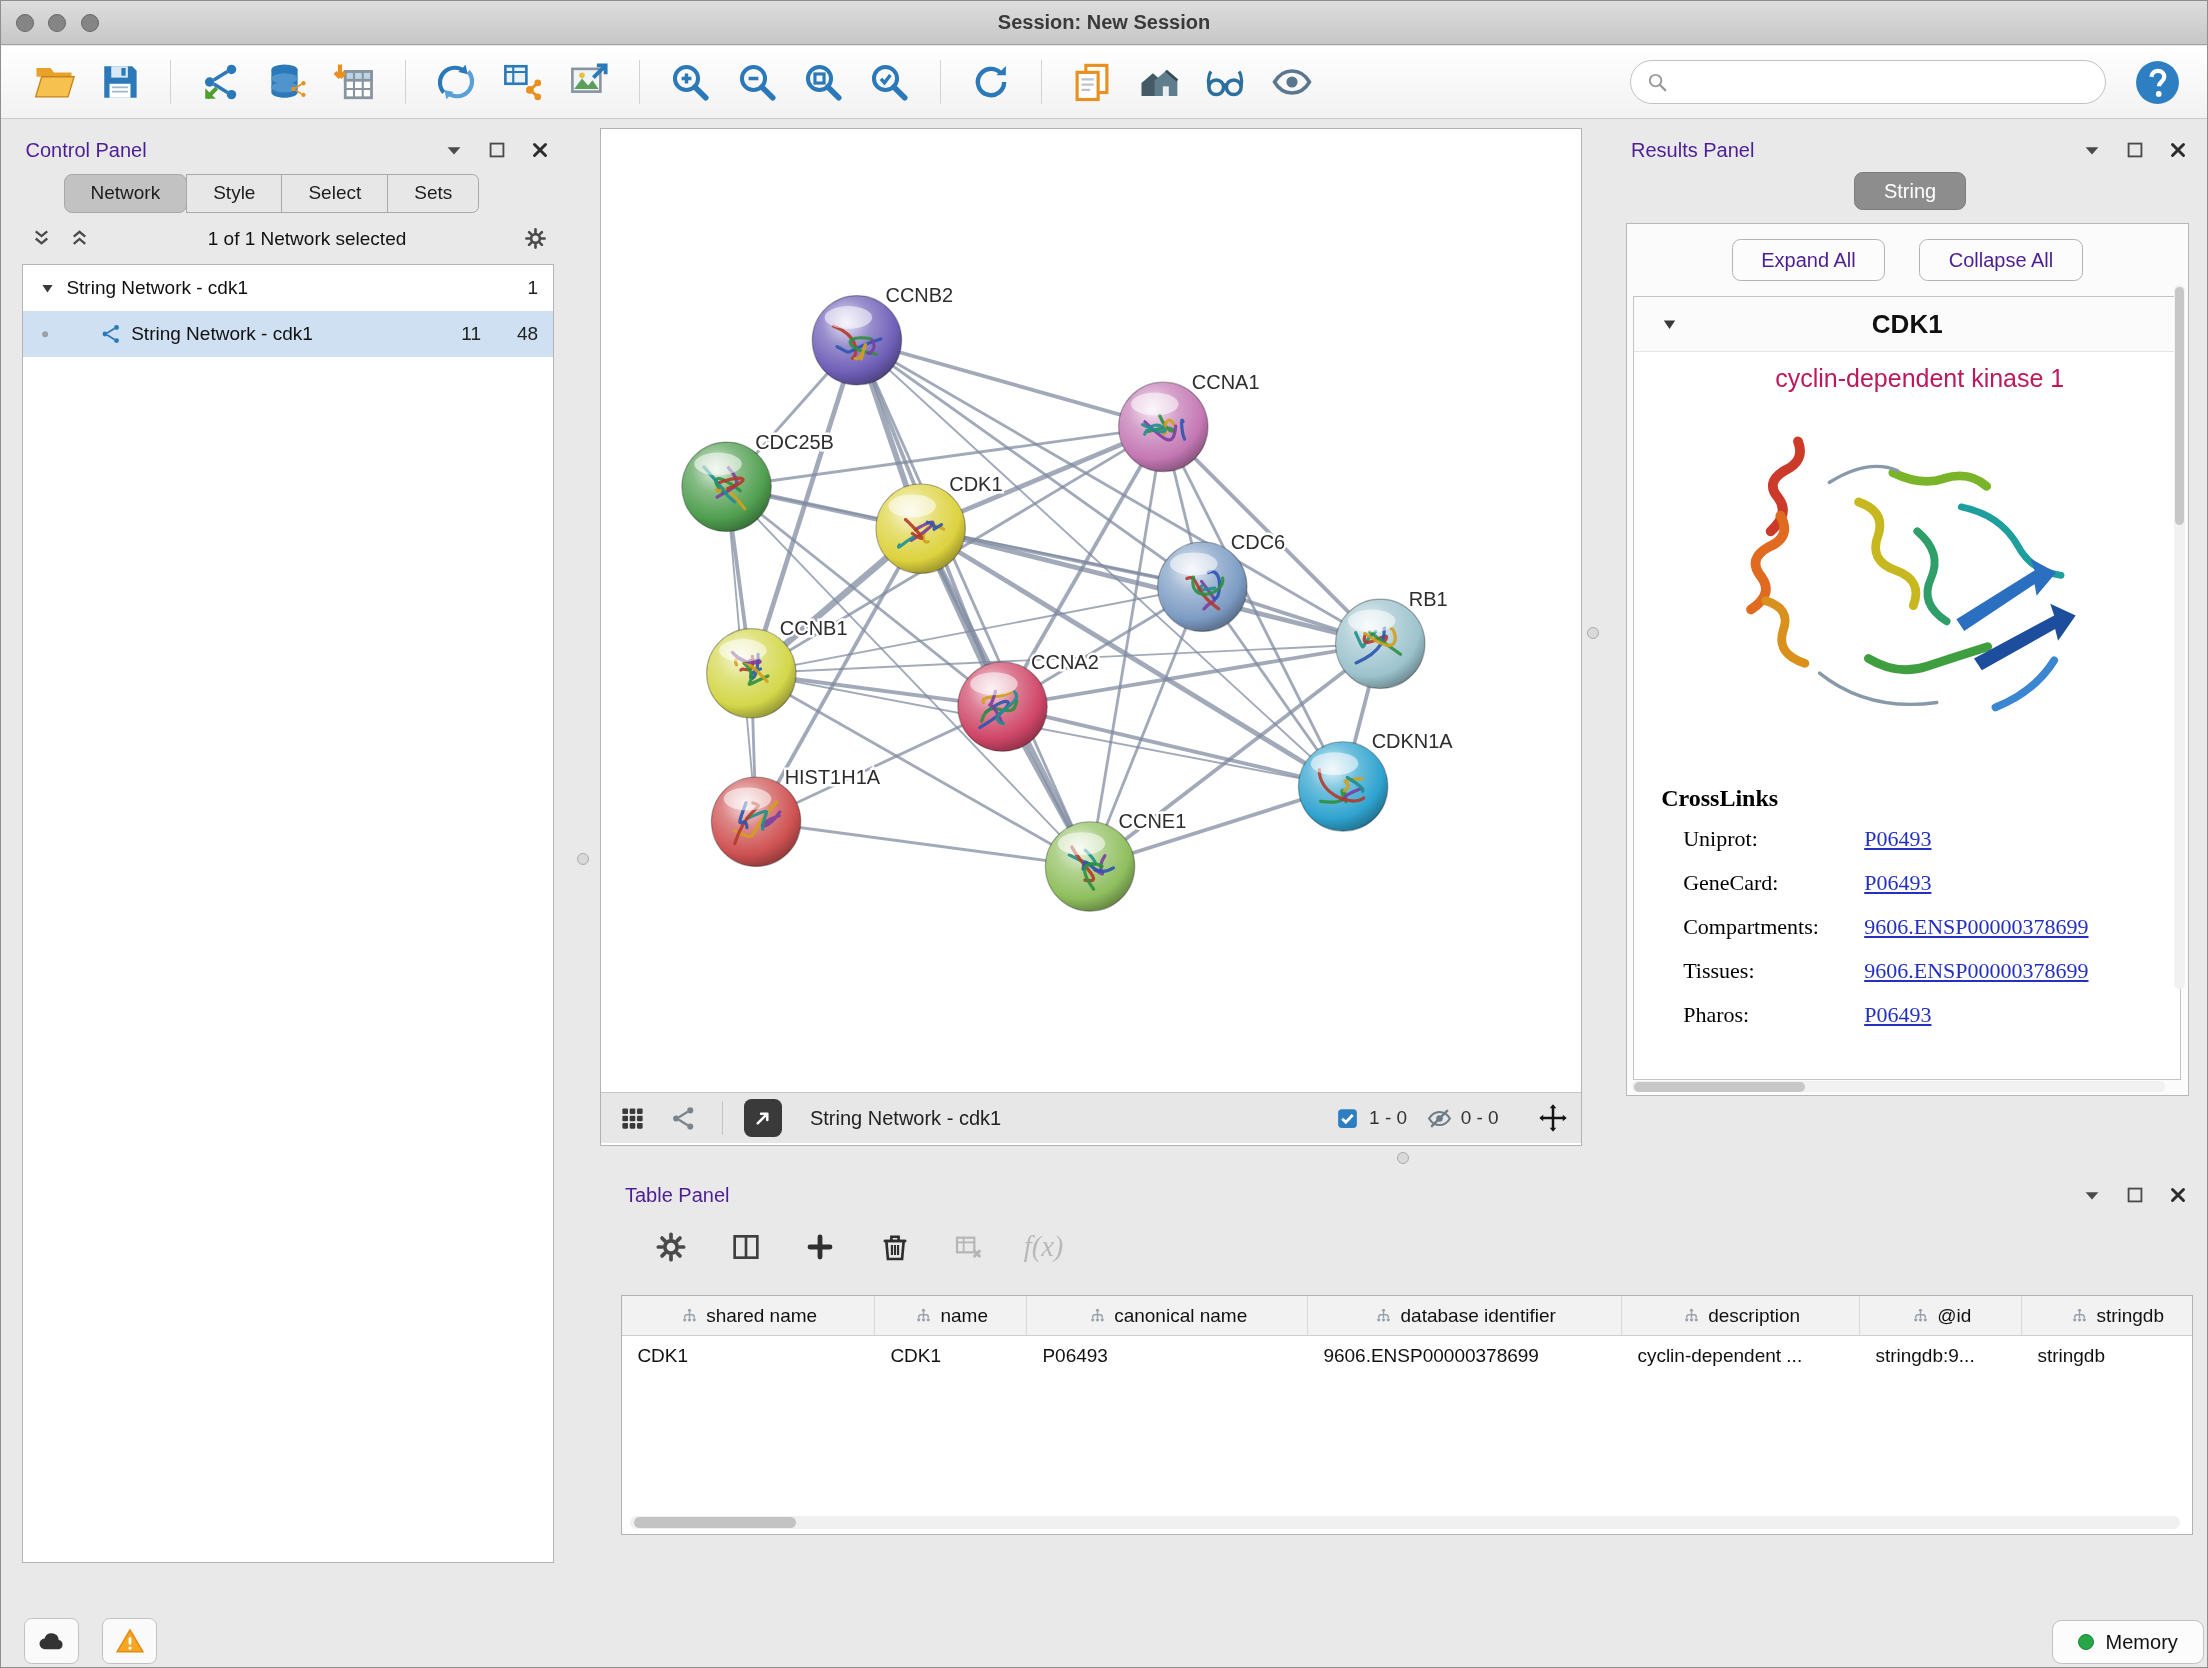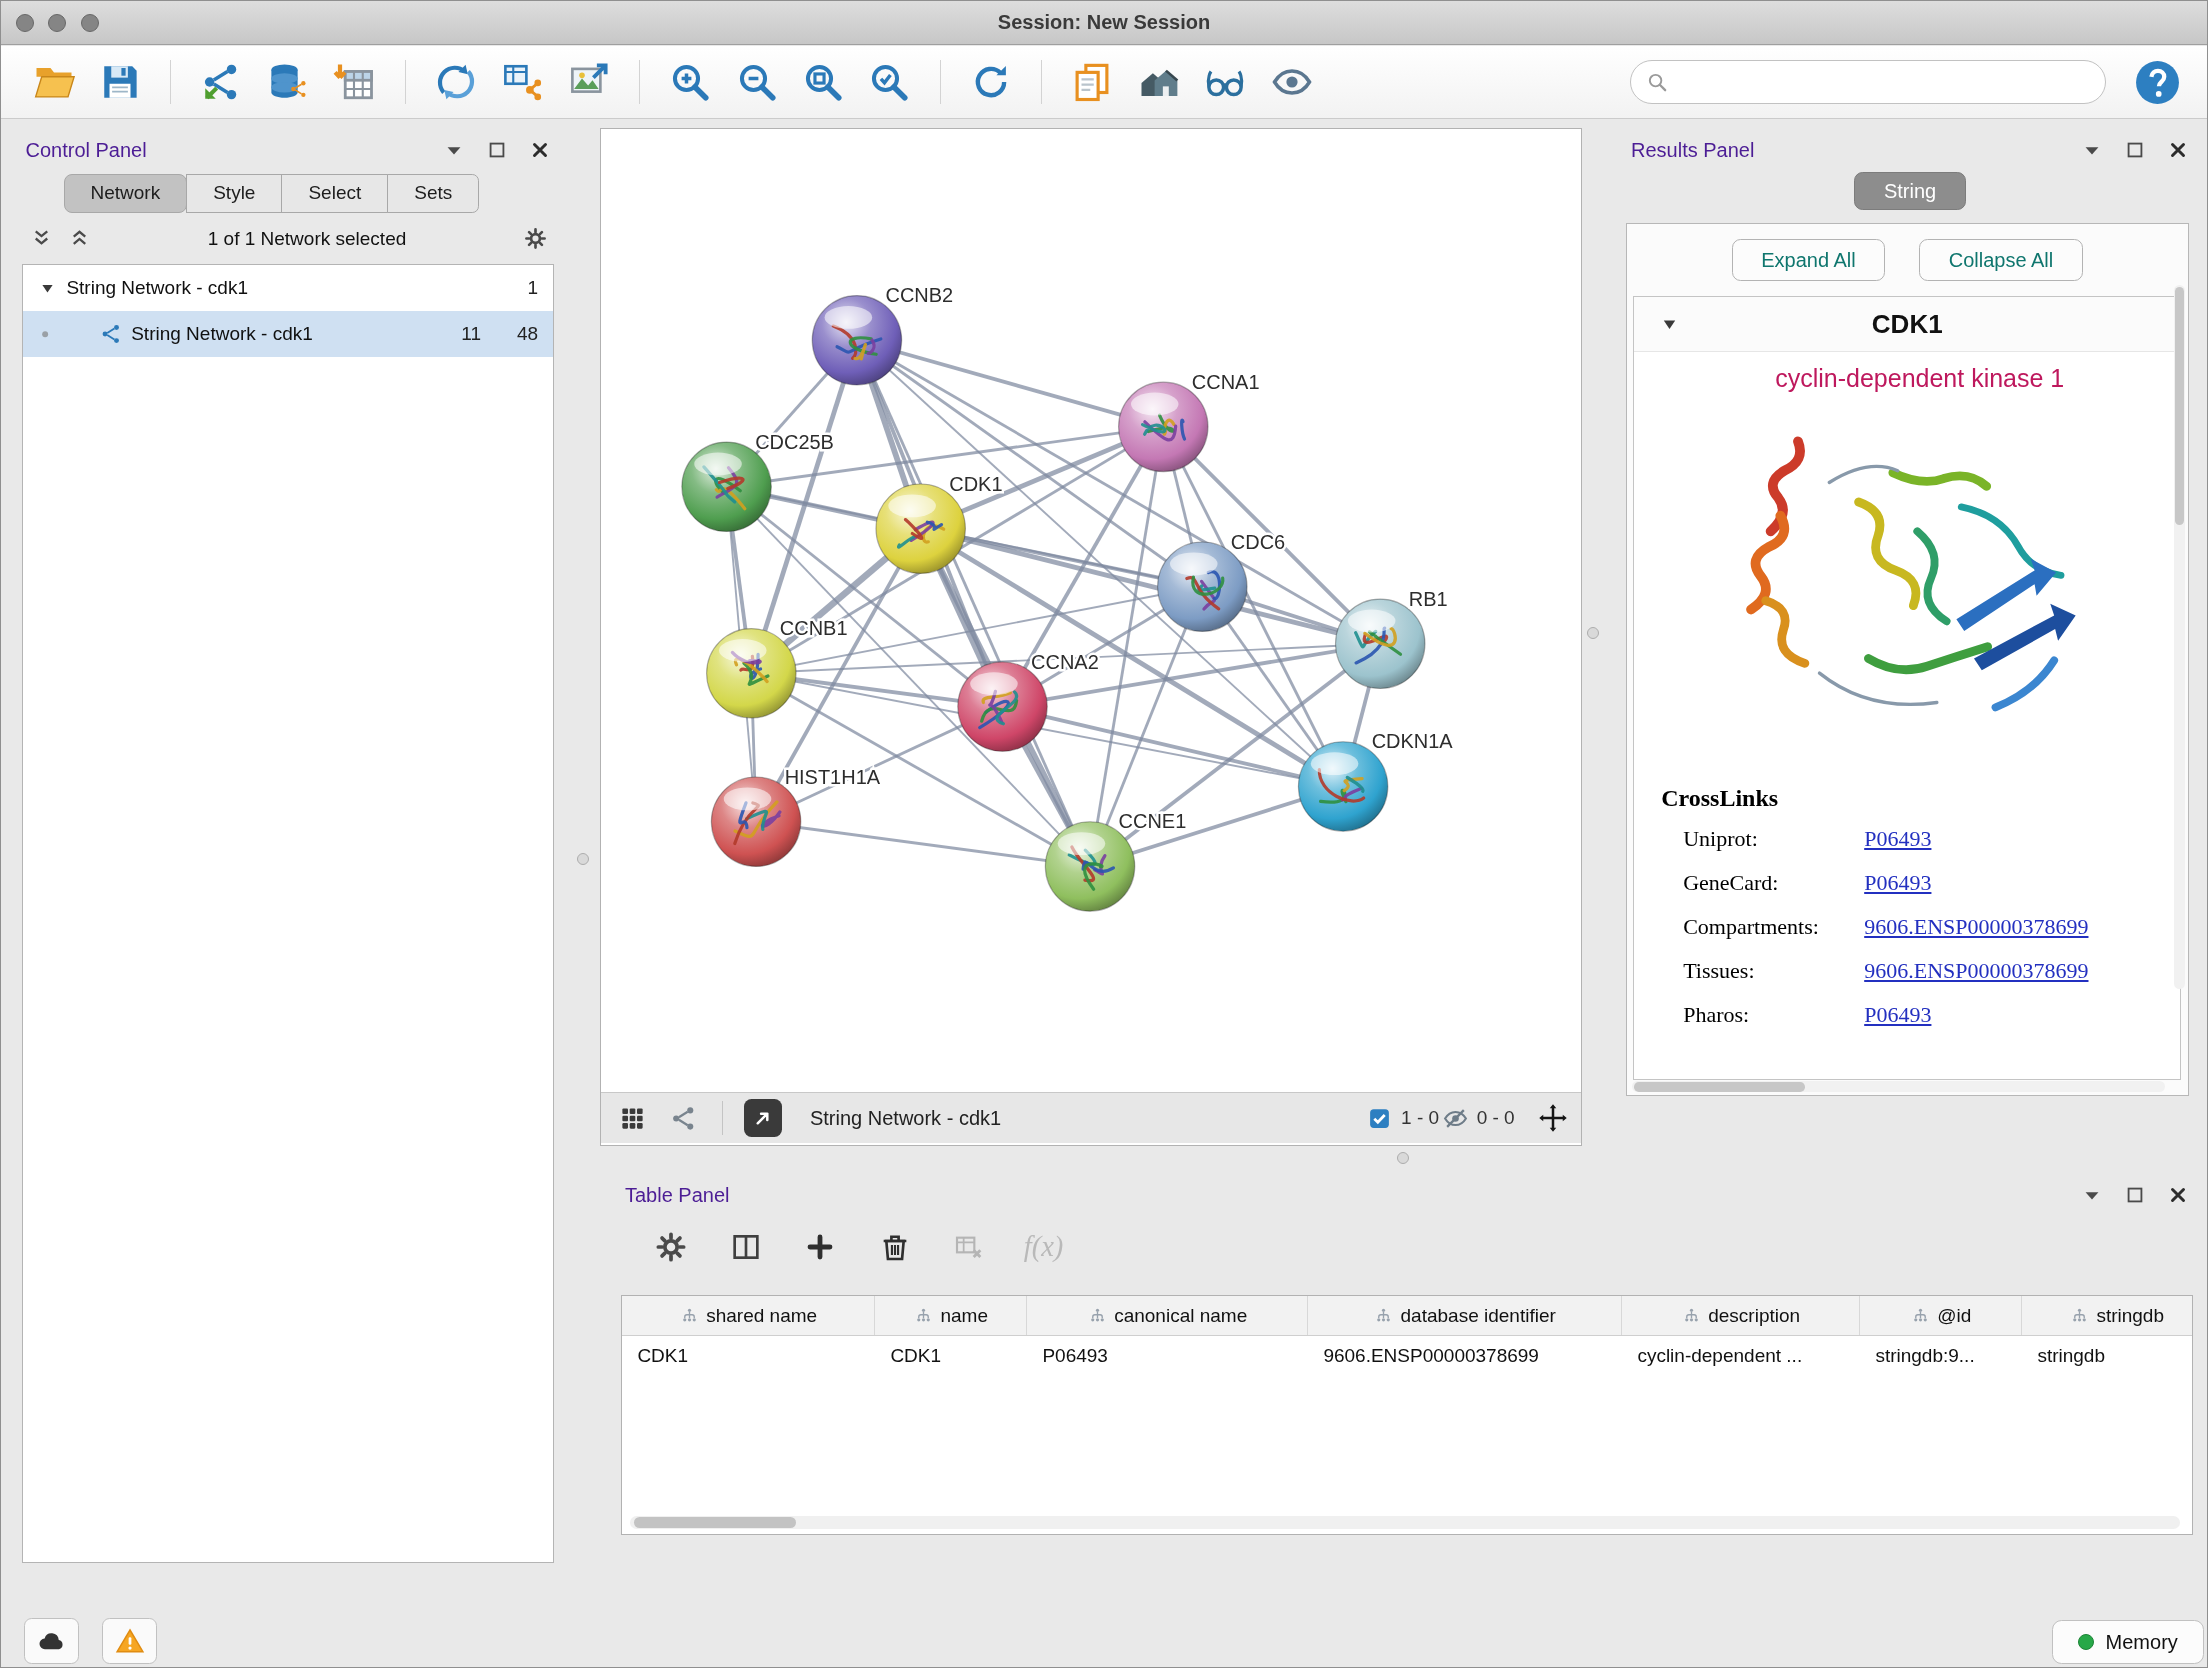--- a/index.html
+++ b/index.html
@@ -52,31 +52,31 @@
 
 #network-panel{position:absolute;left:599px;top:127px;width:982px;height:1018px;border:1px solid #b2b2b2;background:#fff;}
 #net-canvas{width:980px;height:963px;background:#fff;}
 #net-bar{height:51px;background:#e7e7e7;border-top:1px solid #c8c8c8;display:flex;align-items:center;padding:0 13.3px;gap:15px;}
 .nb-btn{width:36px;height:36px;display:flex;align-items:center;justify-content:center;border-radius:5.7px;}
 .nb-btn .ic{width:27px;height:27px;}
 .nb-sep{width:1px;height:34px;background:#c4c4c4;margin:0 5.7px;}
 .net-export{width:38px;height:38px;background:#3a3a3a;border-radius:7.6px;display:flex;align-items:center;justify-content:center;}
 .net-export .ic{width:23px;height:23px;}
 .net-name{font-size:20px;color:#222;margin-left:13.3px;}
-#nb-right{margin-left:auto;display:flex;align-items:center;gap:4px;justify-content:center;}
+#nb-right{margin-left:auto;display:flex;align-items:center;gap:20px;justify-content:center;}
 #nb-right .pair{display:flex;align-items:center;gap:8.6px;font-size:19px;color:#333;}
 #nb-right .ic26{width:25px;height:25px;}
 #nb-right .ic30{width:30px;height:30px;margin-left:19px;}
 
 
 #results-panel{position:absolute;left:1615px;top:127px;width:588px;height:1056px;}
 #rp-tab{width:112px;height:38px;margin:0 auto;background:#8d8d8d;border:1px solid #7c7c7c;border-radius:8.6px;color:#fff;font-size:20px;display:flex;align-items:center;justify-content:center;}
 #rp-box{margin:13.3px 15px 0 9.5px;height:873px;border:1px solid #b7b7b7;background:#fbfbfb;position:relative;}
 #rp-actions{height:72px;display:flex;align-items:center;justify-content:center;gap:34px;}
-.rp-btn{padding:8.6px 28.5px;background:#fcfcfc;border:1px solid #b3b3b3;border-radius:8.6px;font-size:20px;color:#0f766e;font-family:inherit;}
+.rp-btn{padding:8.6px 28.5px;background:#fcfcfc;border:1px solid #b3b3b3;border-radius:8.6px;font-size:20px;color:#4c1d95;font-family:inherit;}
 #rp-entry{margin:0 6.7px 6.7px 6.7px;border:1px solid #c4c4c4;background:#fff;height:784px;position:relative;overflow:hidden;}
 .rp-entry-head{height:55px;display:flex;align-items:center;border-bottom:1px solid #e6e6e6;background:#fbfbfb;position:relative;}
 .rp-entry-head .ic{width:21px;height:21px;position:absolute;left:25px;}
 .rp-gene{flex:1;text-align:center;font-size:26px;font-weight:bold;color:#111;}
 .rp-desc{padding:11.4px 0 0 25px;font-size:25px;color:#be185d;text-align:center;}
 #protein-img{display:block;margin:21px auto 0 auto;width:409px;height:352px;}
 .rp-cl-title{font-family:"Liberation Serif",serif;font-weight:bold;font-size:24px;padding:19px 0 5.7px 27px;color:#000;}
 .cl-row{display:flex;align-items:center;height:44px;padding-left:49px;font-family:"Liberation Serif",serif;font-size:22px;color:#000;}
 .cl-row .cl-label{width:181px;flex:none;}
 .cl-link{color:#2330c0;text-decoration:underline;cursor:pointer;}

